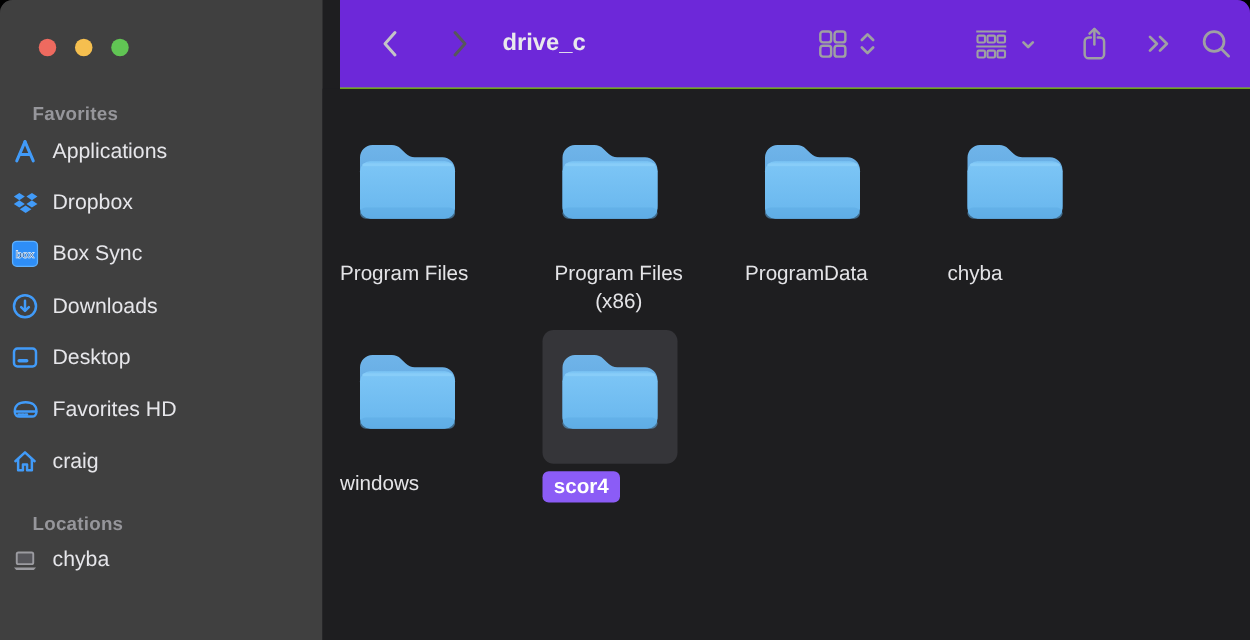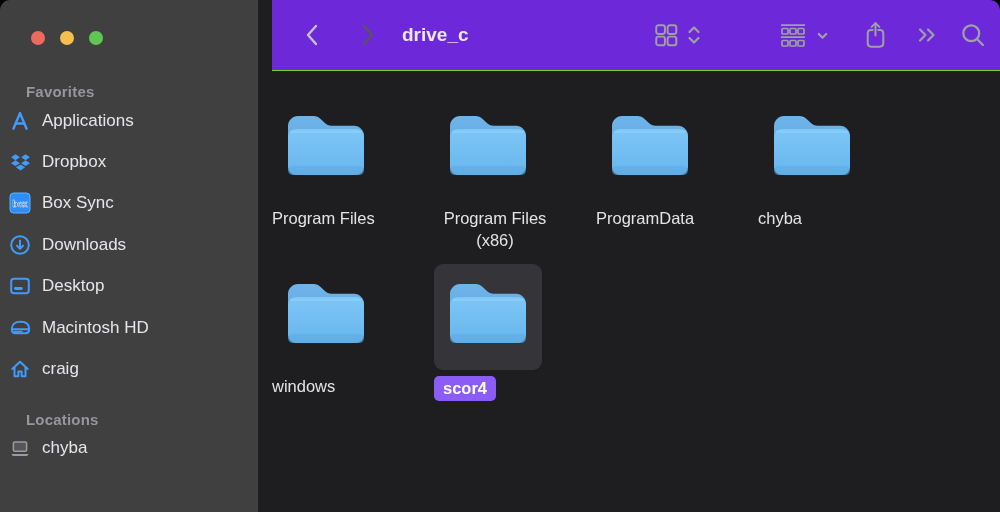--- a/index.html
+++ b/index.html
@@ -130,21 +130,21 @@
     </div>
 
     <div class="sb-item">
       <span class="ic">
         <svg width="23" height="23" viewBox="0 0 20 20" fill="none" stroke="#419bf9" stroke-width="1.7" stroke-linecap="round">
           <path d="M2.5 12 V11 C2.5 7.5 5 5 10 5 s7.5 2.5 7.5 6 v1 c0 1.7-1.3 3-3 3 h-9 c-1.7 0-3-1.3-3-3 Z"></path>
           <path d="M2.7 11.5 H17.3"></path>
           <path d="M5 13.6 h1.2 M7.4 13.6 h1.2 M9.8 13.6 h1.2"></path>
           </svg>
       </span>
-      <span>Macintosh HD</span>
+      <span>Favorites HD</span>
     </div>
 
     <div class="sb-item">
       <span class="ic">
         <svg width="22" height="22" viewBox="0 0 20 20" fill="none" stroke="#419bf9" stroke-width="1.8" stroke-linecap="round" stroke-linejoin="round">
           <path d="M3 10 L10 3.5 L17 10"></path>
           <path d="M5 8.4 V16.5 H8.5 V12.3 H11.5 V16.5 H15 V8.4"></path>
           </svg>
       </span>
       <span>craig</span>

